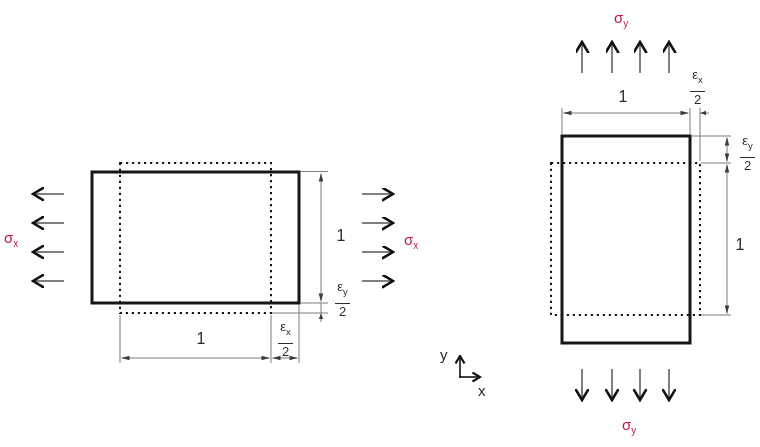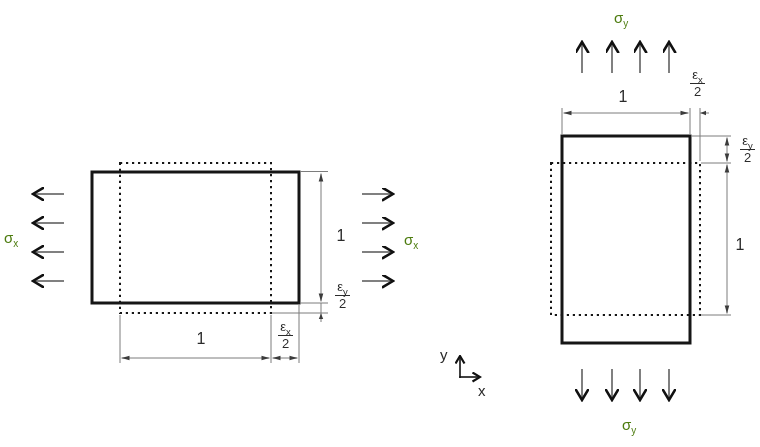--- a/index.html
+++ b/index.html
@@ -1,28 +1,28 @@
 <!DOCTYPE html>
 <html><head>
 <meta charset="utf-8">
 <style>
   html,body{margin:0;padding:0;background:#ffffff;}
   .canvas{
     position:relative;width:760px;height:447px;background:#ffffff;
     font-family:"Liberation Sans",sans-serif;color:#222;overflow:hidden;
   }
   .canvas svg{position:absolute;left:0;top:0;}
-  .lbl{position:absolute;font-size:15px;line-height:1;color:#4d7c0f;white-space:nowrap;}
+  .lbl{position:absolute;font-size:15px;line-height:1;color:#be185d;white-space:nowrap;}
   .lbl sub{font-size:10px;line-height:0;}
   .dimnum{position:absolute;font-size:16px;color:#2b2b2b;text-align:center;width:30px;line-height:1;}
   .frac{
     position:absolute;display:inline-flex;flex-direction:column;align-items:center;
     font-size:13px;line-height:1.1;color:#2b2b2b;
   }
-  .frac .num{border-bottom:1.4px solid #2b2b2b;padding:0 2px 1px 2px;}
+  .frac .num{border-bottom:1.4px solid #2b2b2b;padding:0 2px 9px 2px;}
   .frac sub{font-size:9.5px;line-height:0;}
   .frac .den{padding-top:1px;}
   .axlbl{position:absolute;font-size:15px;color:#2b2b2b;line-height:1;}
 </style>
 </head>
 <body>
 
 <div class="canvas">
 
   <svg width="760" height="447" viewBox="0 0 760 447">

